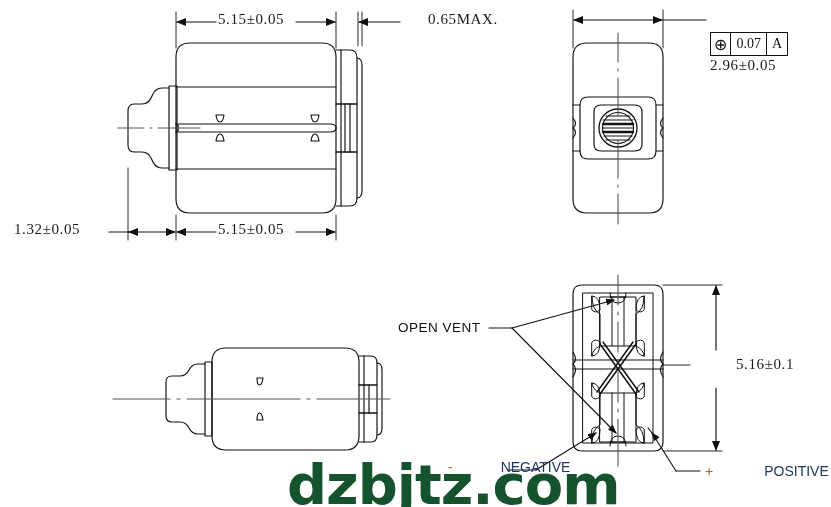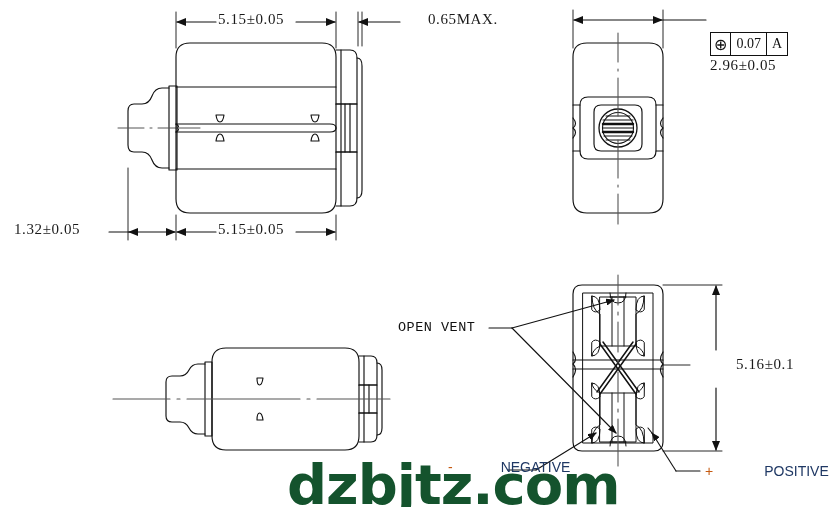--- a/index.html
+++ b/index.html
@@ -2,21 +2,21 @@
 <html><head>
 <meta charset="utf-8">
 <style>
   html,body{margin:0;padding:0;background:#ffffff;}
   body{width:831px;height:507px;overflow:hidden;
        font-family:"Liberation Serif",serif;background:#fff;}
   #sheet{position:relative;width:831px;height:416px;background:#ffffff;}
   svg.layer{position:absolute;left:0;top:0;width:831px;height:507px;}
   .dimtext{position:absolute;font-family:"Liberation Serif",serif;
            font-size:15px;color:#1a1a1a;white-space:nowrap;letter-spacing:.6px;}
-  .label-vent{position:absolute;font-family:Liberation Mono, monospace;
+  .label-vent{position:absolute;font-family:Liberation Sans, sans-serif;
            font-size:13.5px;color:#111;white-space:nowrap;letter-spacing:.5px;}
   .polarity{position:absolute;font-family:"Liberation Sans",sans-serif;
            font-size:14px;white-space:nowrap;}
   .polarity .sgn{color:#c55a11;font-weight:400;}
   .polarity .wd{color:#1f3864;padding-left:48px;}
   .fcf{position:absolute;display:flex;border:1.2px solid #111;
        background:#fff;align-items:stretch;}
   .fcf > div{display:flex;align-items:center;justify-content:center;
        font-family:"Liberation Serif",serif;font-size:14px;color:#111;
        padding:1px 5px;border-right:1.2px solid #111;}

